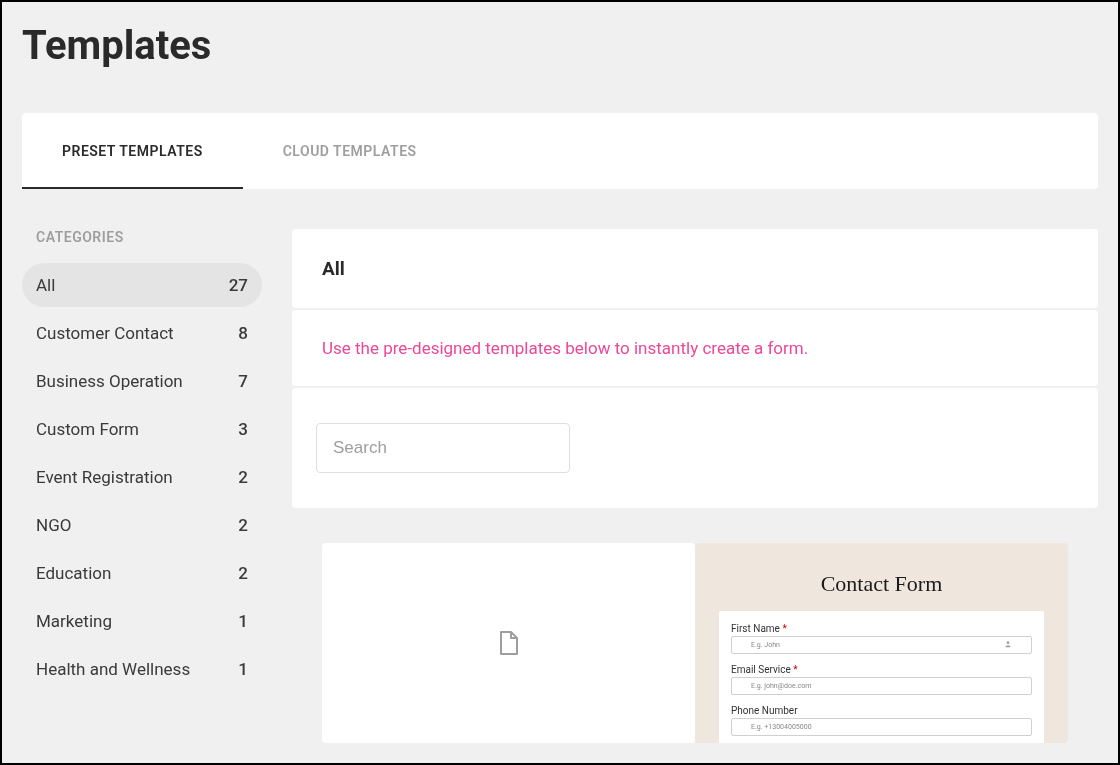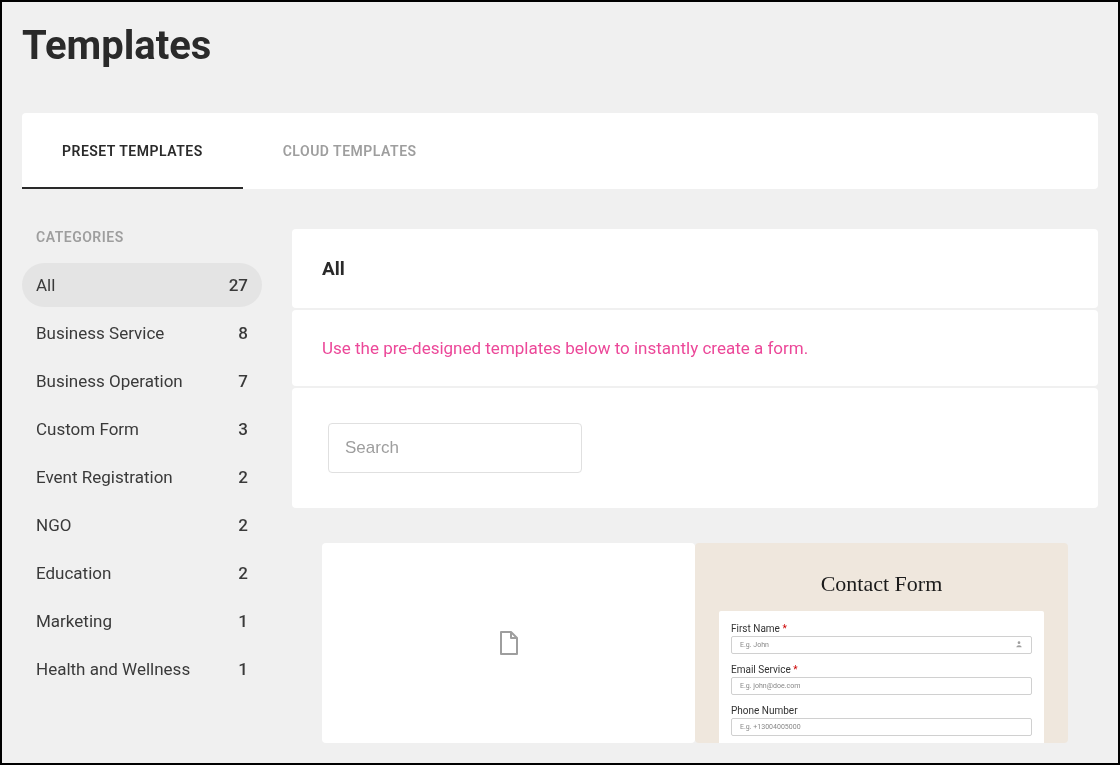--- a/index.html
+++ b/index.html
@@ -16,37 +16,37 @@
     .cat-item { display: flex; justify-content: space-between; align-items: center; padding: 12px 14px; border-radius: 22px; cursor: pointer; margin-bottom: 4px; }
     .cat-item.active { background: #e4e4e4; }
     .cat-name { font-size: 17px; color: #3a3a3a; }
     .cat-count { font-size: 17px; color: #3a3a3a; font-weight: 500; }
     .main { flex: 1; min-width: 0; }
     .section-card { background: #fff; border-radius: 4px; padding: 28px 30px; }
     .section-title { font-size: 19px; font-weight: 700; color: #2a2a2a; }
     .divider-space { height: 2px; background: #f0f0f0; }
     .desc-card { background: #fff; border-radius: 4px; padding: 28px 30px; }
     .desc-text { font-size: 17px; color: #ec4899; }
-    .search-card { background: #fff; border-radius: 4px; padding: 35px 36px; }
+    .search-card { background: #fff; border-radius: 4px; padding: 35px 24px; }
     .search { width: 254px; }
     .search input { width: 100%; height: 50px; border: 1px solid #e0e0e0; border-radius: 4px; padding: 0 16px; font-size: 17px; color: #333; outline: none; }
     .search input::placeholder { color: #9e9e9e; }
     .grid-wrap { padding: 35px 30px 0 30px; display: flex; }
     .template-card { flex: 1; height: 200px; background: #fff; border-radius: 4px; display: flex; align-items: center; justify-content: center; overflow: hidden; position: relative; }
     .doc-icon { width: 18px; height: 24px; position: relative; }
     .doc-icon svg { display: block; }
 
     
     .contact-preview { flex: 1; background: #efe7dd; border-radius: 4px; height: 200px; overflow: hidden; position: relative; padding-top: 10px; }
     .contact-title { font-family: Georgia, 'Times New Roman', serif; font-size: 22px; font-weight: 500; text-align: center; color: #1b1b1b; padding: 18px 0 14px 0; }
     .form-panel { background: #fff; margin: 0 24px; border-radius: 2px; padding: 12px 12px 20px 12px; }
     .fld { margin-bottom: 10px; }
     .fld-label { font-size: 10px; color: #333; display: block; margin-bottom: 2px; }
     .fld-label .req { color: #c00; }
-    .fld-input { width: 100%; height: 18px; border: 1px solid #d0d0d0; border-radius: 2px; font-size: 7px; color: #888; padding: 0 8px; display: flex; align-items: center; justify-content: space-between; }
+    .fld-input { width: 100%; height: 18px; border: 1px solid #d0d0d0; border-radius: 2px; font-size: 7px; color: #888; padding: 0 19px; display: flex; align-items: center; justify-content: space-between; }
     .fld-input .mini-icon { color: #888; font-size: 8px; }
   </style>
 </head>
 <body>
 
 <div class="frame">
   <h1 class="page-title">Templates</h1>
 
   <div class="tabs-card">
     <div class="tabs">
@@ -57,21 +57,21 @@
 
   <div class="content">
     <aside class="sidebar">
       <div class="sidebar-heading">CATEGORIES</div>
 
       <div class="cat-item active">
         <span class="cat-name">All</span>
         <span class="cat-count">27</span>
       </div>
       <div class="cat-item">
-        <span class="cat-name">Business Service</span>
+        <span class="cat-name">Customer Contact</span>
         <span class="cat-count">8</span>
       </div>
       <div class="cat-item">
         <span class="cat-name">Business Operation</span>
         <span class="cat-count">7</span>
       </div>
       <div class="cat-item">
         <span class="cat-name">Custom Form</span>
         <span class="cat-count">3</span>
       </div>

